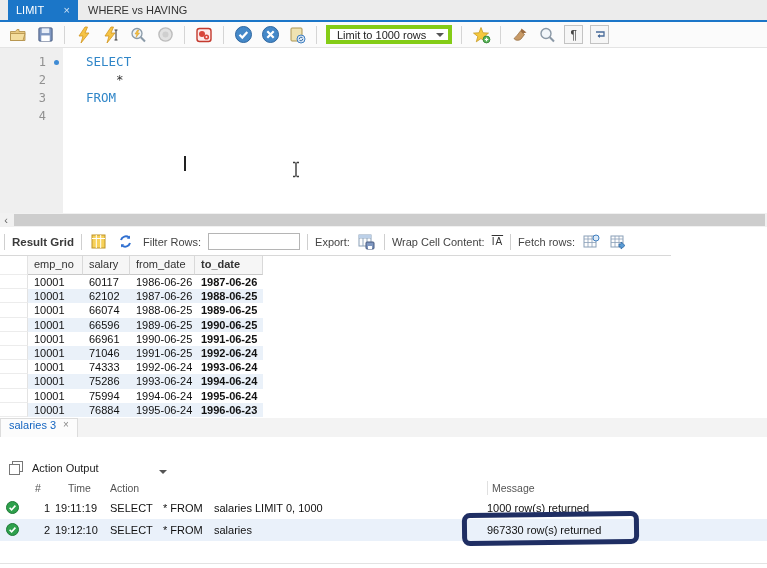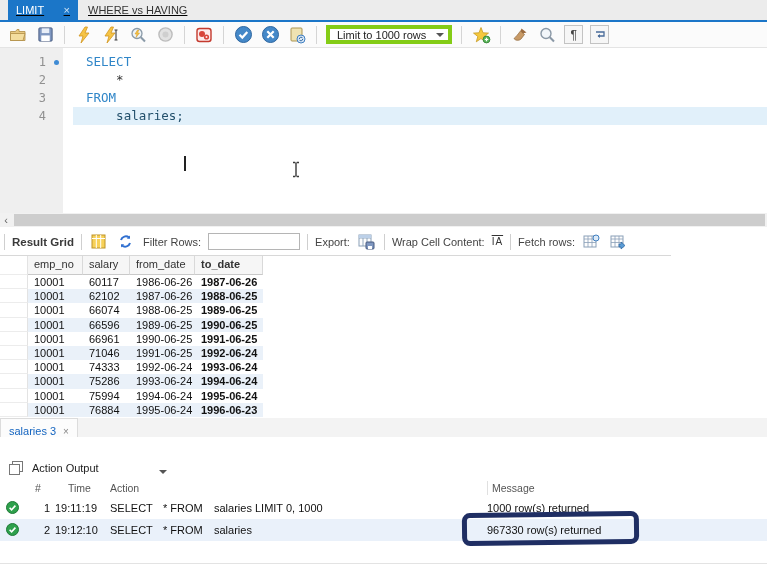--- a/index.html
+++ b/index.html
@@ -2,21 +2,21 @@
 <html><head>
 <meta charset="utf-8">
 <style>
   * { box-sizing: border-box; margin: 0; padding: 0; }
   body { font-family: "Liberation Sans", sans-serif; background: #fff; }
   .app { position: relative; width: 767px; height: 568px; background: #fff; overflow: hidden;
          font-family: "Liberation Sans", sans-serif; }
 
   
   .tabbar { position: absolute; left: 0; top: 0; width: 767px; height: 20px;
-            background: #ececec; display: flex; align-items: stretch; text-decoration: underline; }
+            background: #ececec; display: flex; align-items: stretch; }
   .tab { display: flex; align-items: center; padding: 0 10px; font-size: 11px; color: #333;
          cursor: default; }
   .tab.active { background: #1b76c8; color: #fff; margin-left: 8px; width: 70px;
                 justify-content: space-between; padding: 0 8px; }
   .tab.active .tab-close { color: #cfe4f7; font-size: 11px; margin-left: 8px; }
   .accent { position: absolute; left: 0; top: 20px; width: 767px; height: 2px; background: #1b76c8; }
 
   
   .toolbar { position: absolute; left: 0; top: 22px; width: 767px; height: 26px;
              background: #fbfbfb; border-bottom: 1px solid #e4e4e4;
@@ -72,21 +72,21 @@
   .grid-row { display: flex; height: 14.2px; }
   .grid-row.alt { background: #eaf1f9; }
   .g-sel { width: 28px; border-right: 1px solid #e3e3e3; border-bottom: 1px solid #ececec; background: #fff; }
   .g-cell { font-size: 11px; color: #111; line-height: 14px; padding-left: 6px; overflow: hidden; }
   .w-emp { width: 55px; } .w-sal { width: 47px; } .w-from { width: 65px; } .w-to { width: 68px; font-weight: bold; }
 
   
   .tabstrip { position: absolute; left: 0; top: 418px; width: 767px; height: 19px; background: #f3f3f3;
               display: flex; align-items: stretch; }
   .rtab { background: #fcfcfc; border: 1px solid #dcdcdc; border-bottom: none; display: flex;
-          align-items: flex-end; gap: 7px; padding: 0 8px; font-size: 11px; color: #1565c0; }
+          align-items: flex-start; gap: 7px; padding: 0 8px; font-size: 11px; color: #1565c0; }
   .rtab .rtab-close { color: #888; font-size: 10px; }
 
   
   .out-header { position: absolute; left: 0; top: 437px; width: 767px; height: 19px; background: #ededed;
                 border-top: 1px solid #d8d8d8; display: flex; align-items: center;
                 padding-left: 8px; font-size: 11px; color: #666; }
   .hatch { flex: 1; align-self: stretch; margin: 4px 8px 4px 10px;
            background-image: radial-gradient(#c8c8c8 0.7px, transparent 0.9px);
            background-size: 4px 4px; }
   .action-bar { position: absolute; left: 0; top: 456px; width: 767px; height: 23px; background: #fff;
@@ -240,21 +240,20 @@
         <div class="gutter-line">1<span class="stmt-dot"></span></div>
         <div class="gutter-line">2</div>
         <div class="gutter-line">3</div>
         <div class="gutter-line">4</div>
       </div>
     <div class="code">
         <div class="code-pad"></div>
         <div class="code-line kw">SELECT</div>
         <div class="code-line">    *</div>
         <div class="code-line kw">FROM</div>
-        <div class="code-line ident hl">    salaries;</div>
       </div>
     <div class="edit-caret"></div>
     <svg class="ibeam" width="10" height="17" viewBox="0 0 10 17">
       <path d="M2 1.5h2.2M5.8 1.5H8M5 1.5v14M2 15.5h2.2M5.8 15.5H8" stroke="#3a3a3a" stroke-width="1.4" fill="none"></path>
     </svg>
   </div>
 
   <div class="hscroll">
     <span class="hs-arrow">‹</span>
     <div class="hs-thumb"></div>

